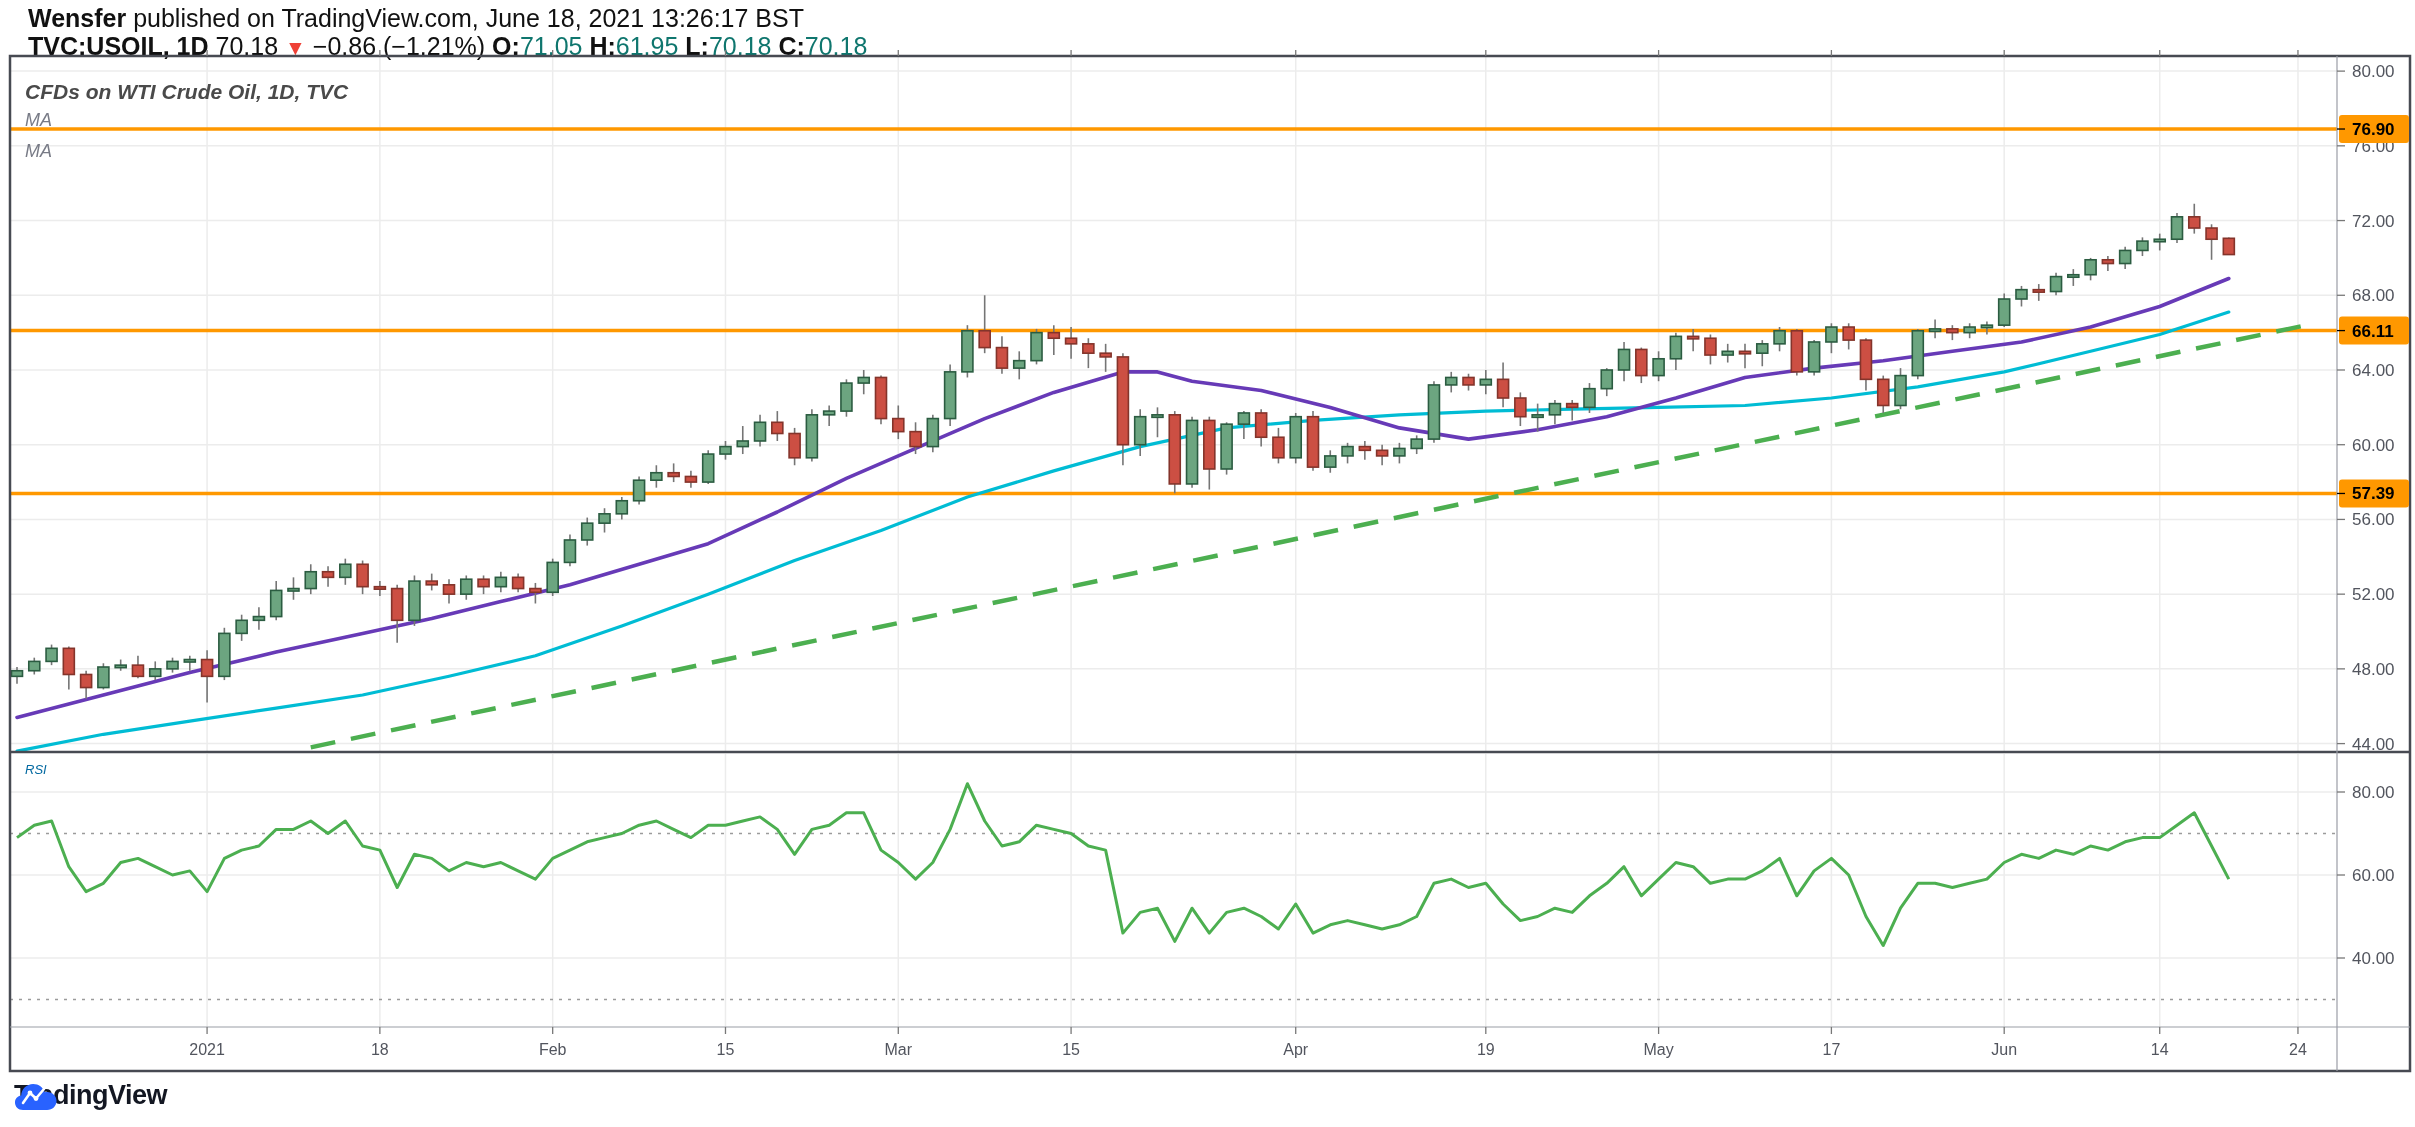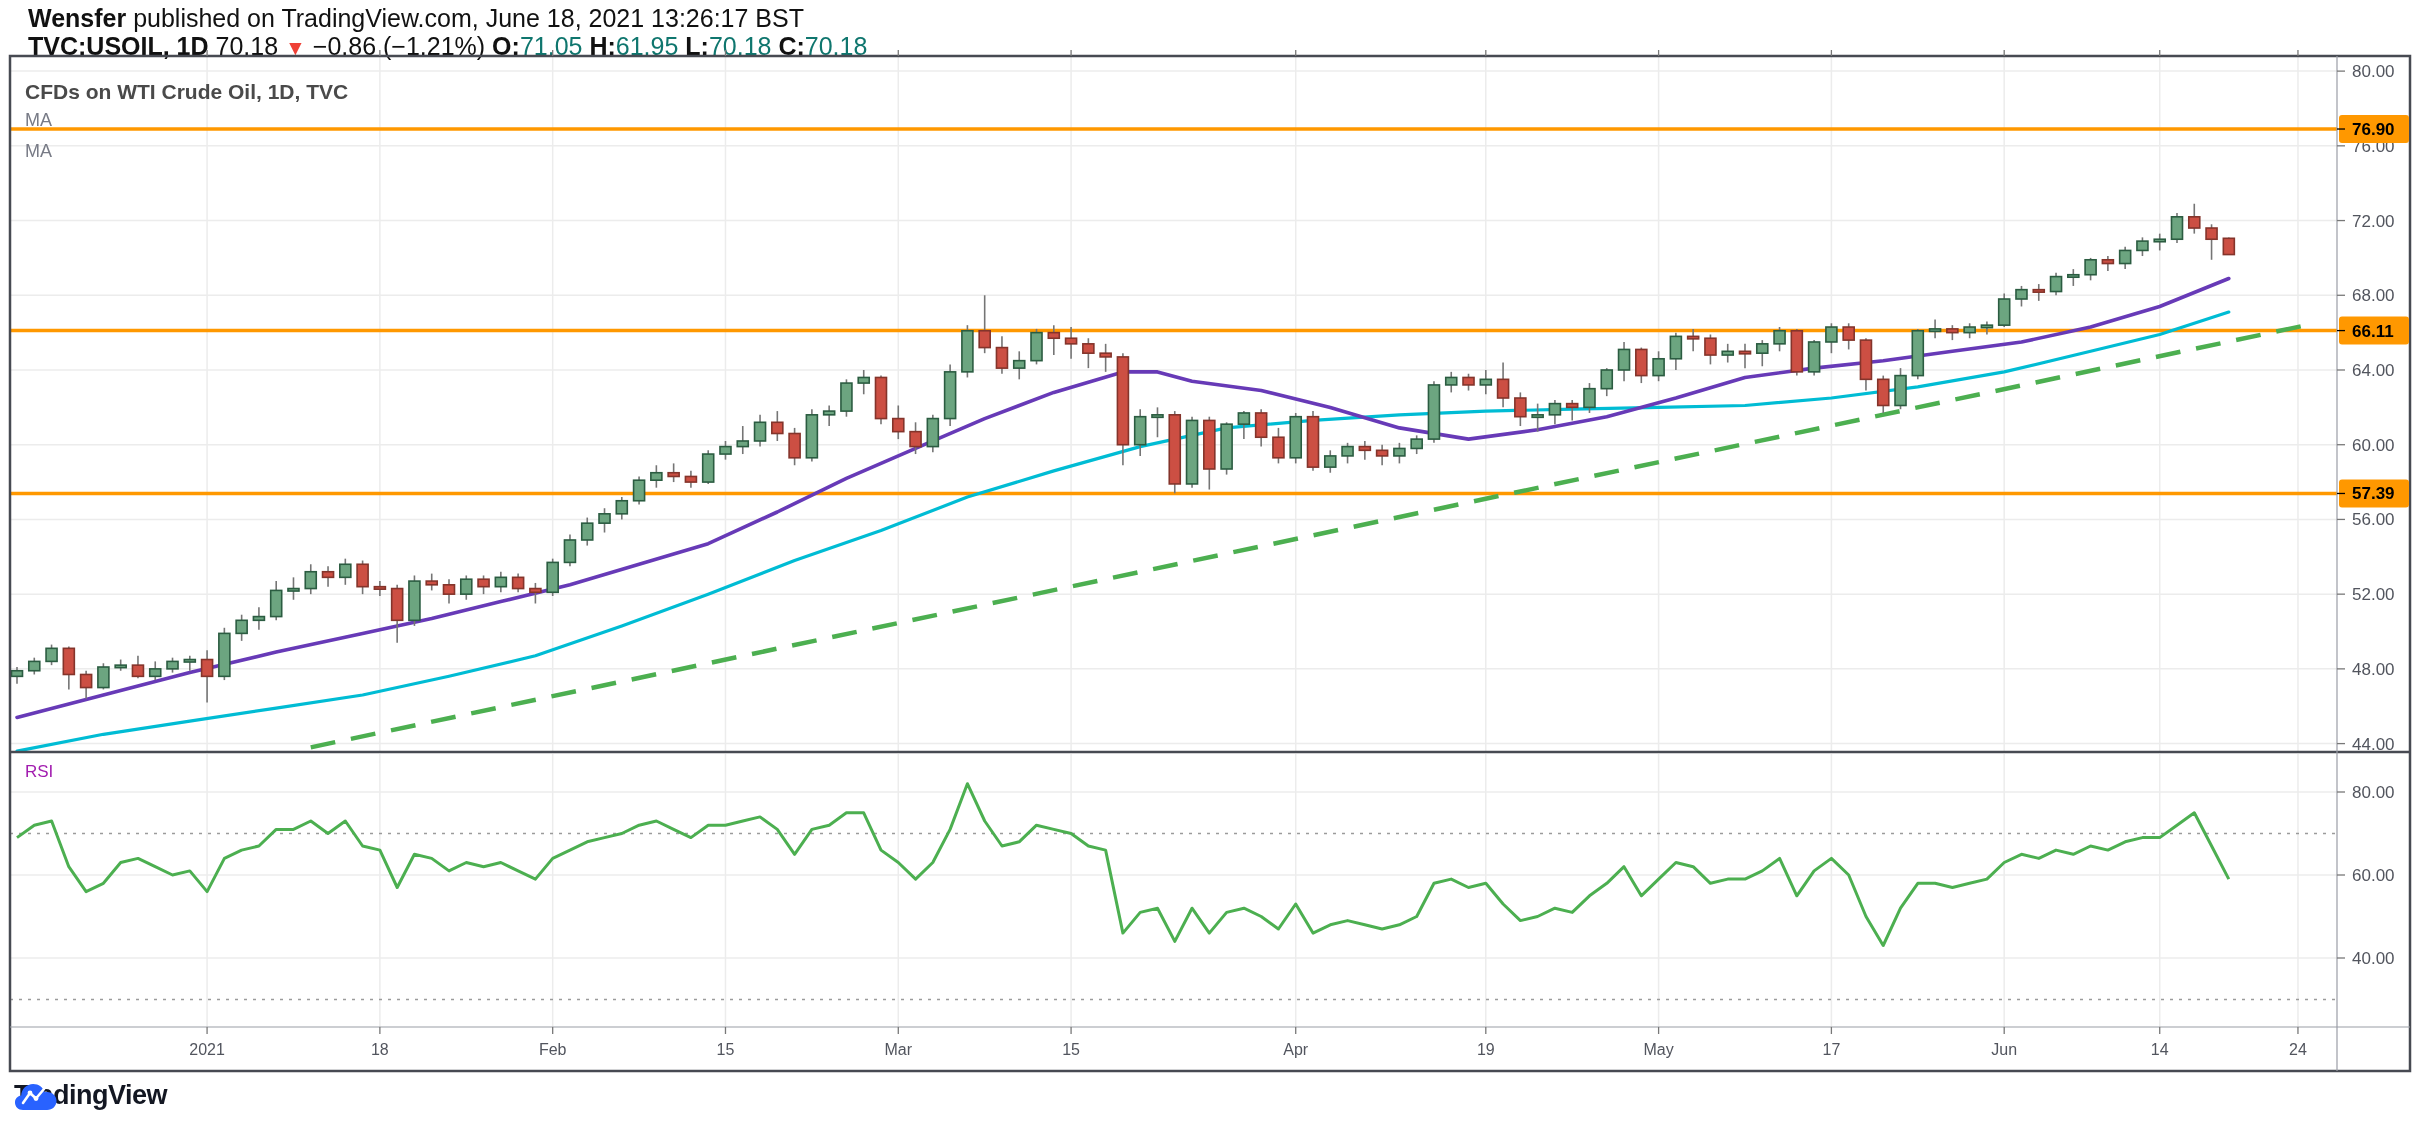--- a/index.html
+++ b/index.html
@@ -4,25 +4,25 @@
 <style>
   html,body{margin:0;padding:0;background:#fff;}
   body{width:2415px;height:1127px;position:relative;overflow:hidden;
        font-family:"Liberation Sans",sans-serif;}
   .hdr{position:absolute;left:12px;font-size:25px;color:#111;white-space:nowrap;margin-left:16px;}
   #hdr1{top:4px;}
   #hdr2{top:32px;}
   .b{font-weight:bold;}
   .red{color:#0f766e;}
   .tri{color:#ef4036;font-size:21px;}
-  .overlay{position:absolute;white-space:nowrap;}
+  .overlay{position:absolute;white-space:nowrap;font-style:italic;}
   #chart-title{left:25px;top:80px;font-size:21px;font-weight:bold;color:#4a4a4a;}
   #ma1{left:25px;top:110px;font-size:18px;color:#787b86;}
   #ma2{left:25px;top:141px;font-size:18px;color:#787b86;}
-  #rsi-label{left:25px;top:762px;font-size:17px;color:#a21caf;}
+  #rsi-label{left:25px;top:762px;font-size:13px;color:#0369a1;}
   #logo{position:absolute;left:14px;top:1080px;display:flex;align-items:center;gap:9px;}
   #logo-text{font-size:27px;font-weight:bold;color:#131722;letter-spacing:-0.5px;}
   svg{position:absolute;left:0;top:0;}
   text{font-family:"Liberation Sans",sans-serif;}
 </style>
 </head>
 <body>
 
 <div class="hdr" id="hdr1">
   <span class="b">Wensfer</span><span> published on TradingView.com, June 18, 2021 13:26:17 BST</span>

